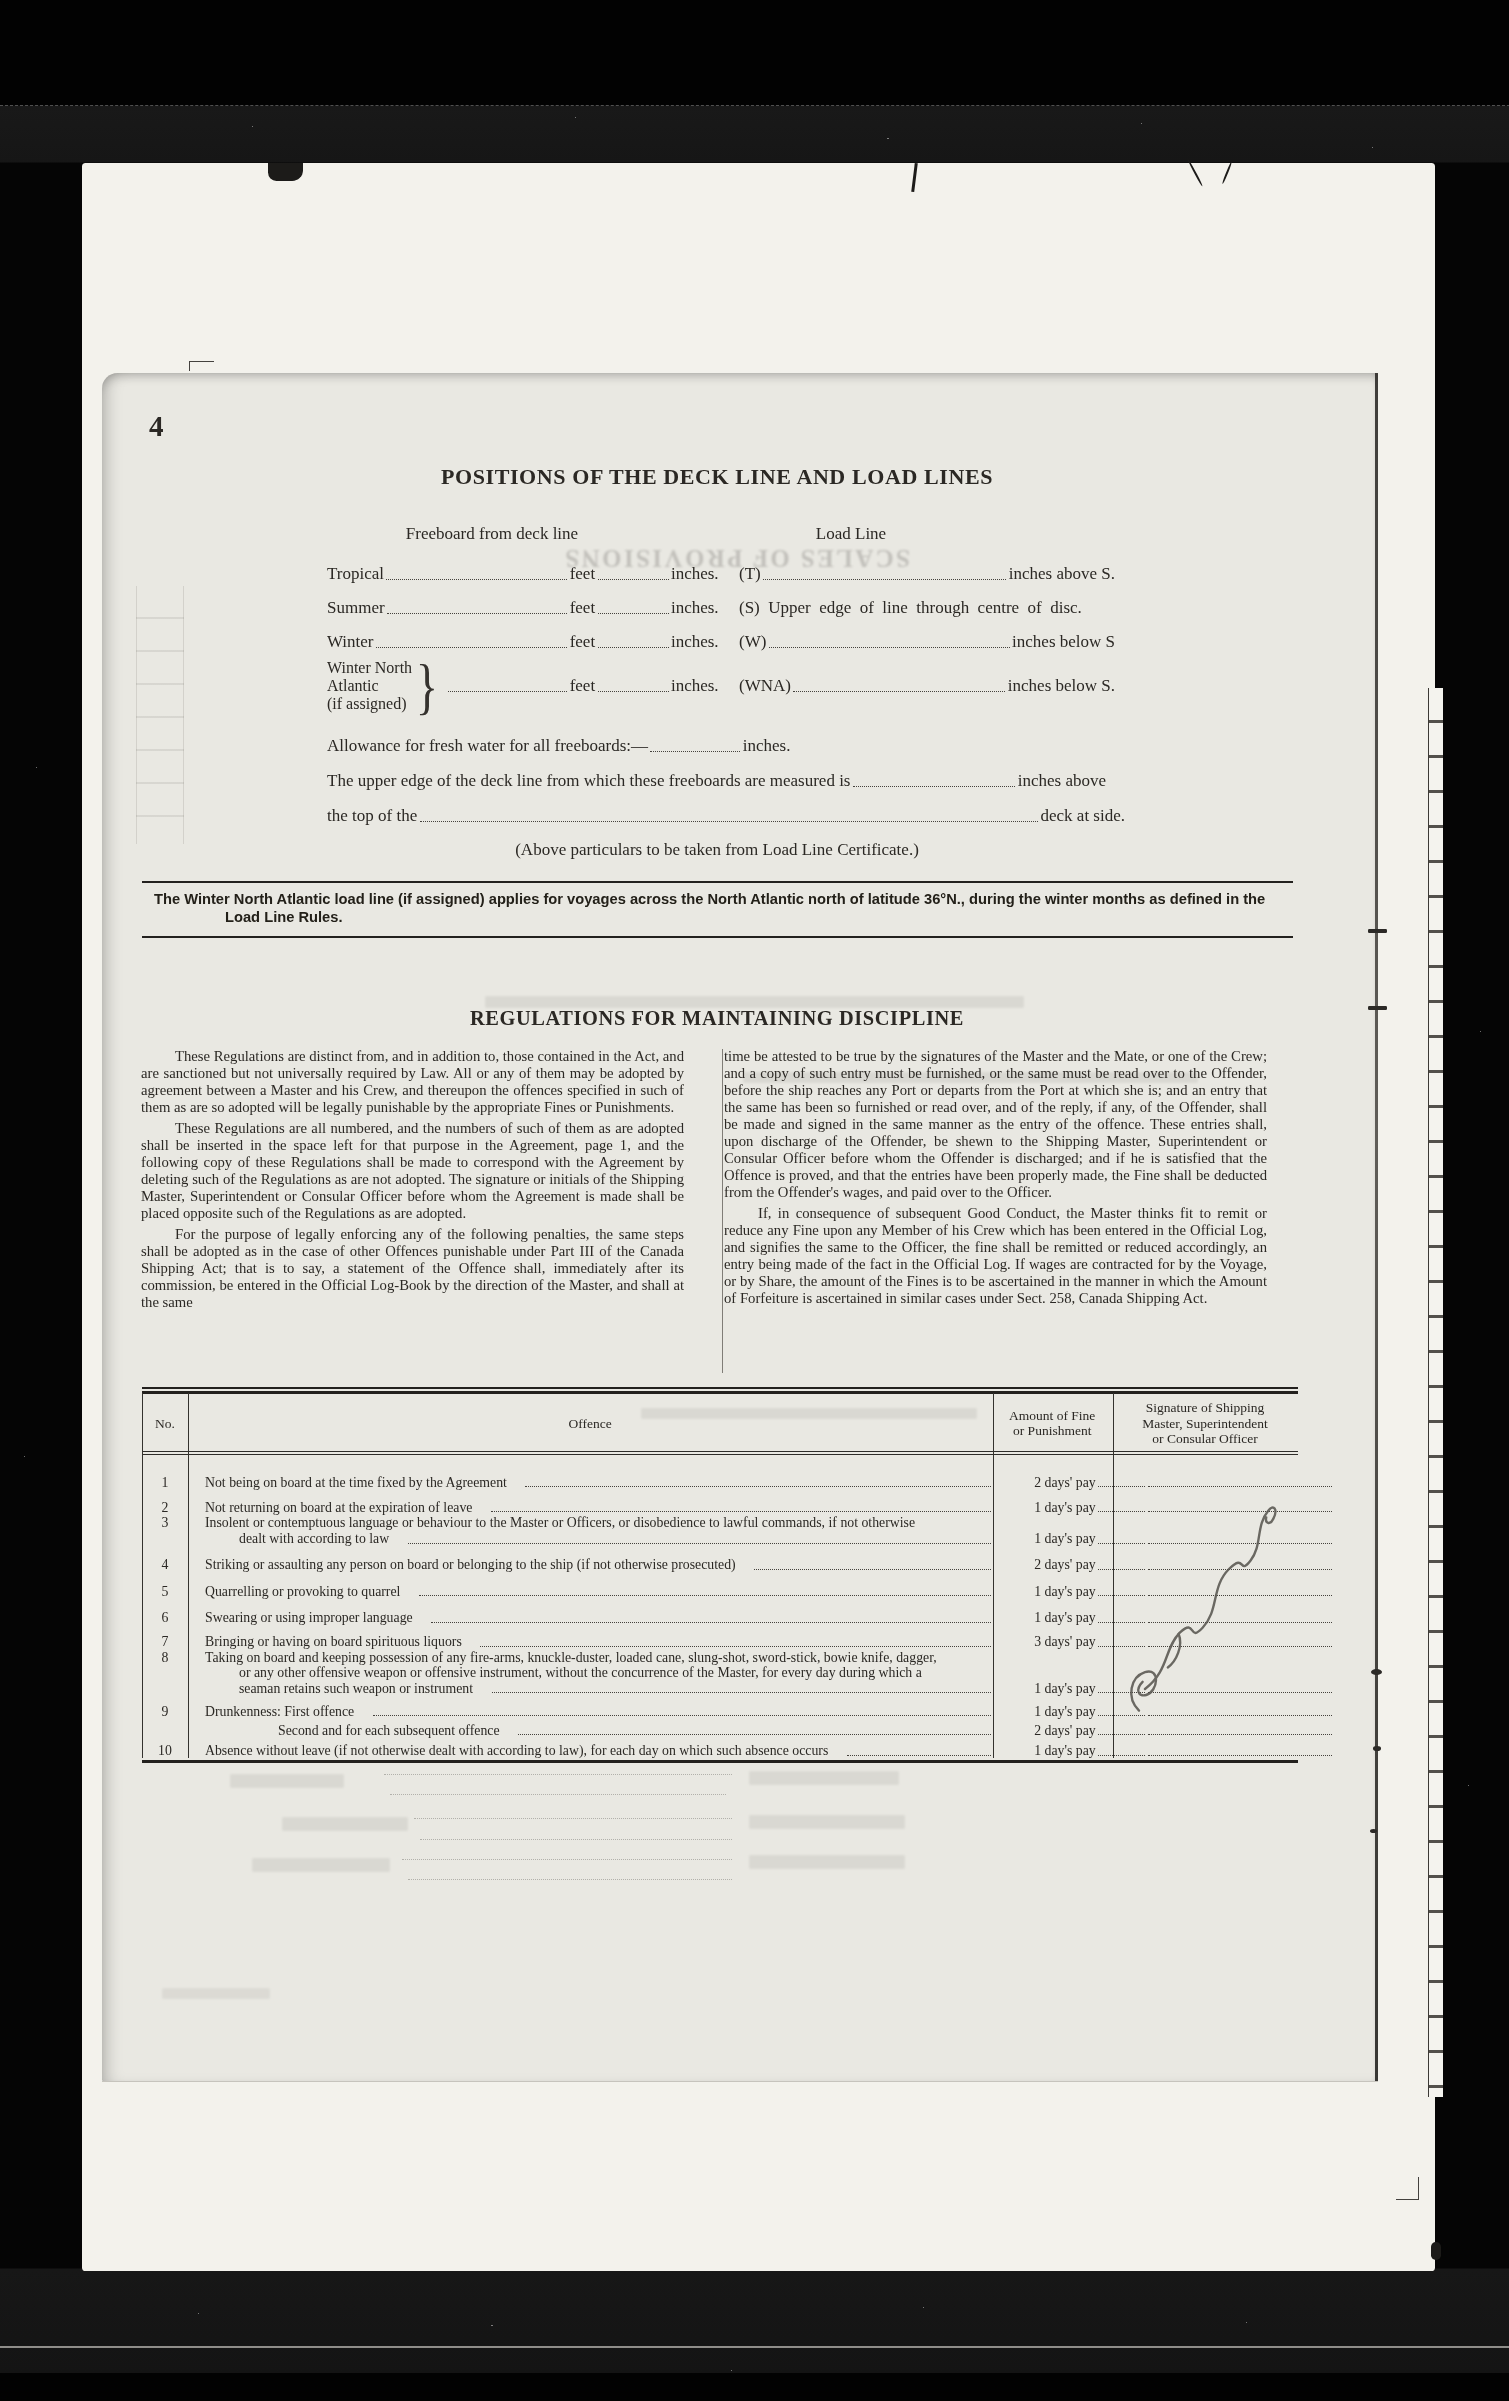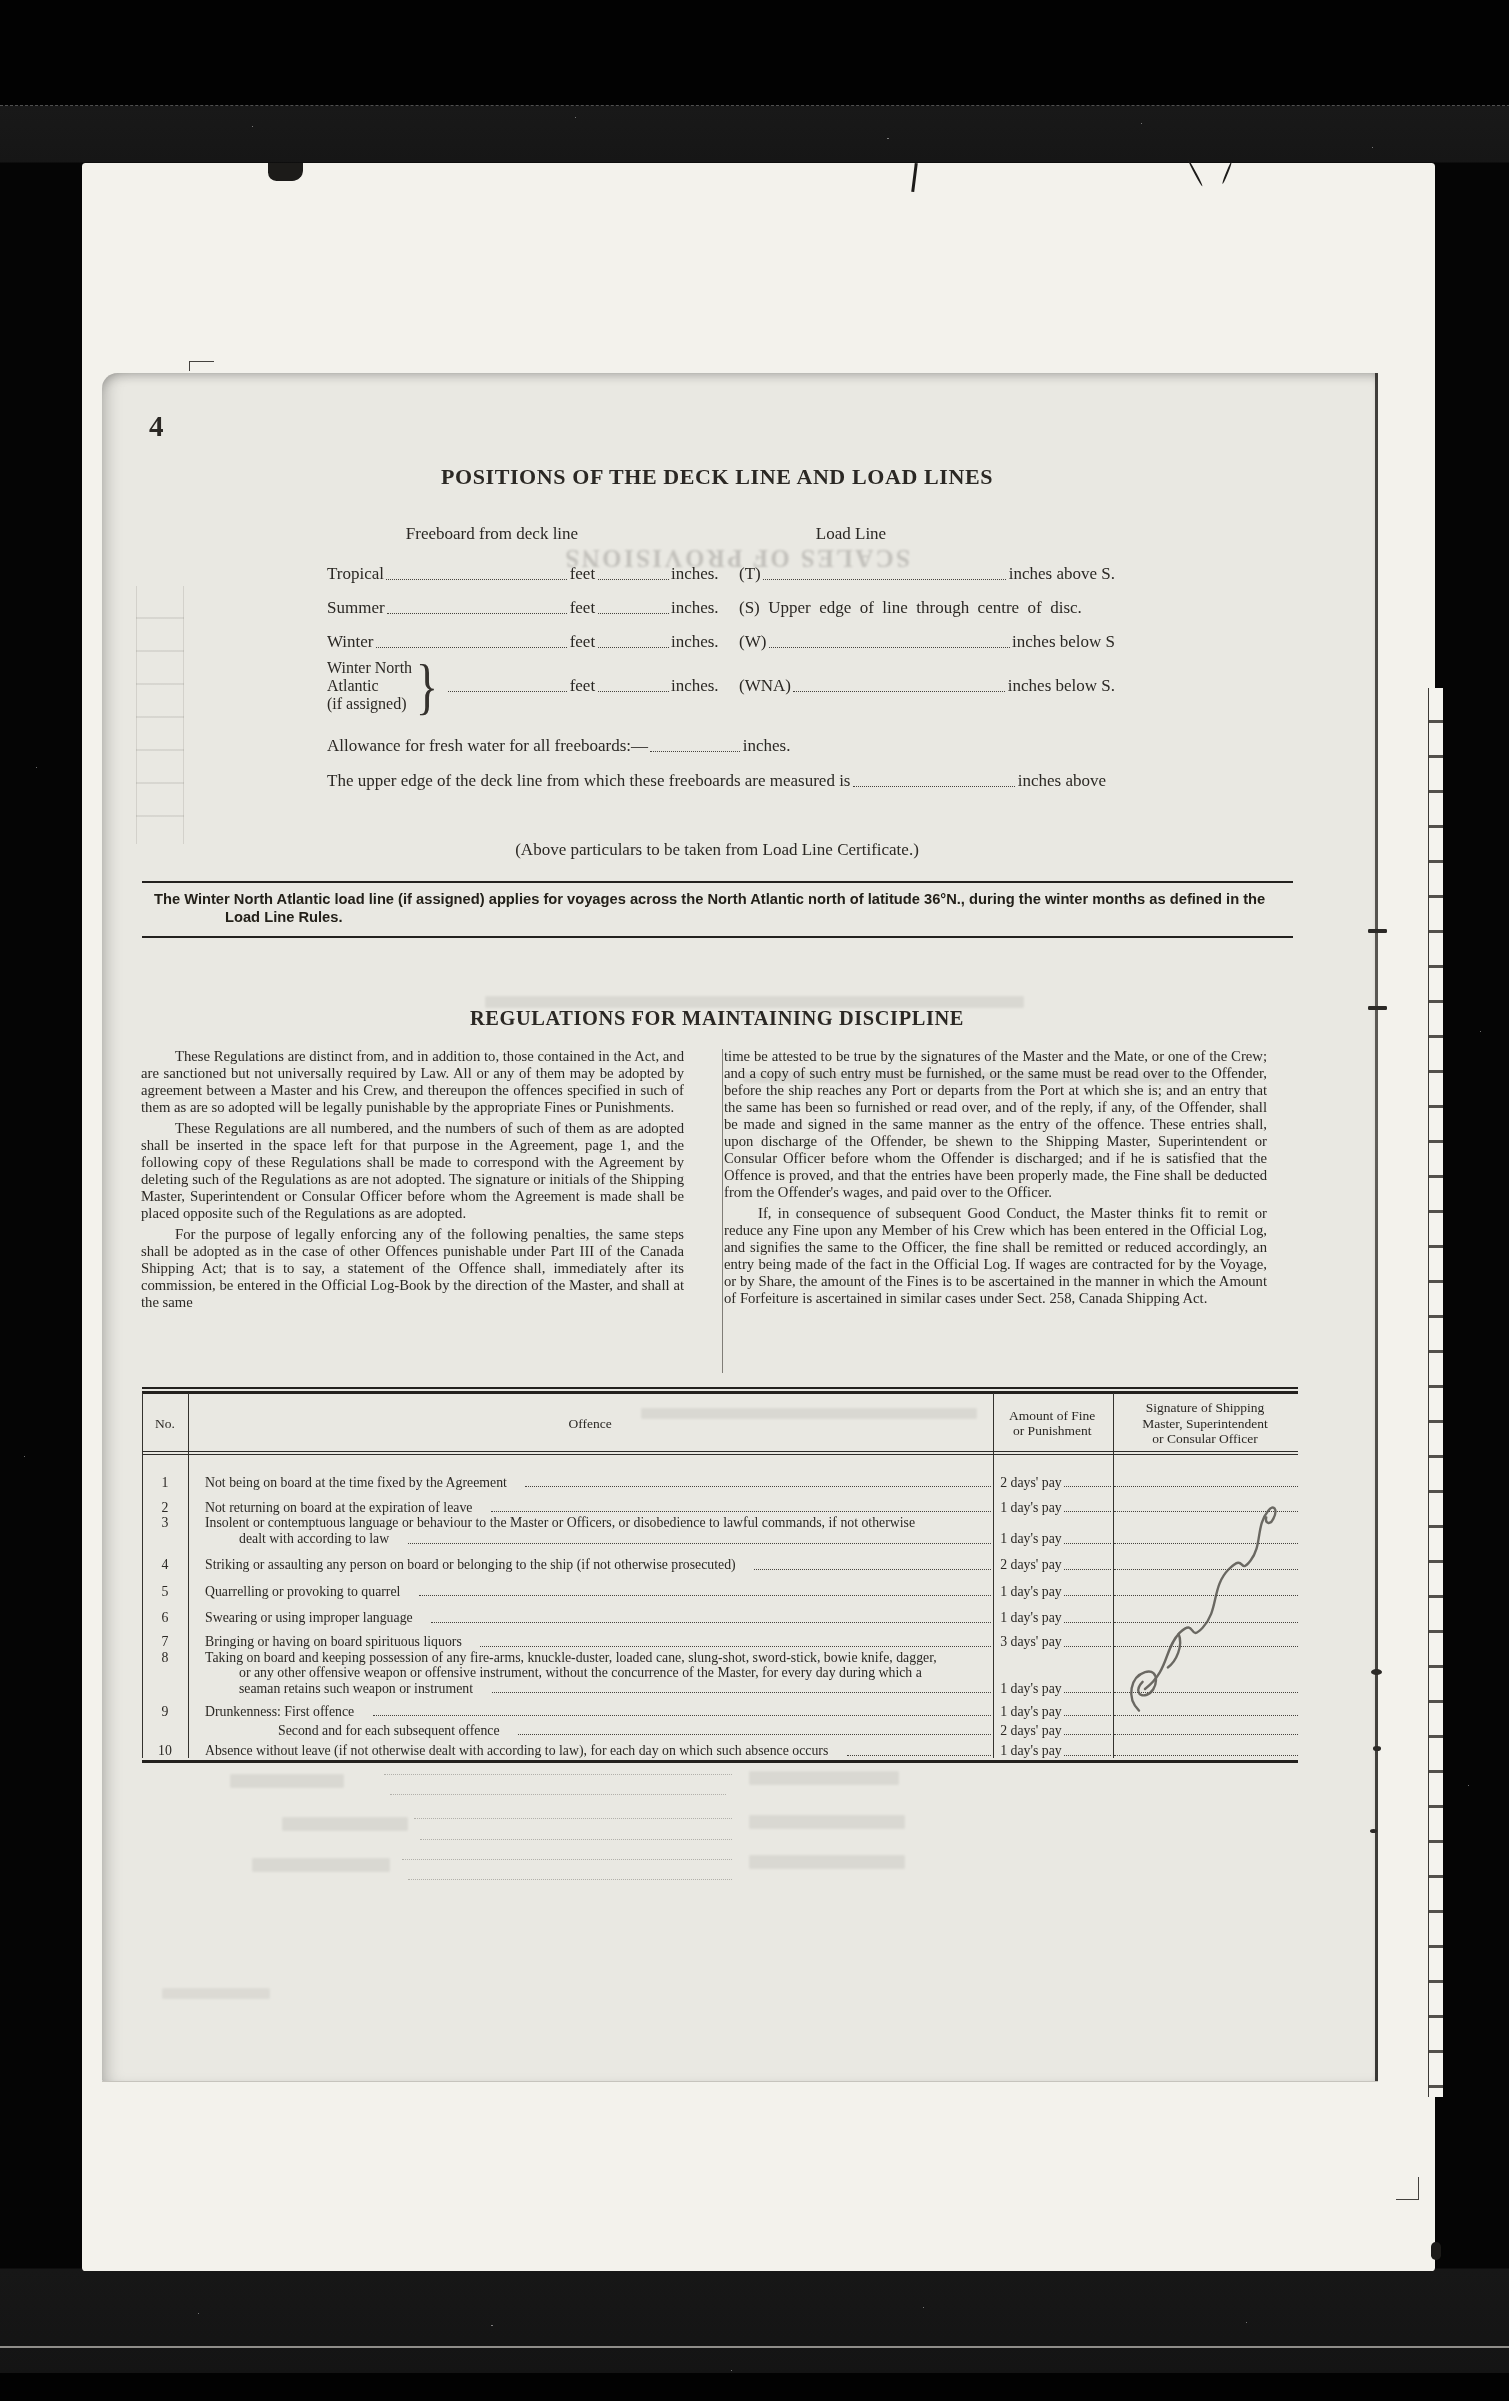--- a/index.html
+++ b/index.html
@@ -90,21 +90,21 @@
   #thead{display:flex;height:55px;align-items:center;text-align:center;font-size:13.5px;line-height:15.6px;padding-top:2.4px;}
   .h-no{width:46px;}
   .h-off{width:805px;}
   .h-amt{width:120px;}
   .h-sig{width:186px;}
   .hdr-rule{height:2.4px;border-top:1.2px solid #2e2c29;border-bottom:1.2px solid #2e2c29;}
   #tbody{padding-top:7.2px;}
   .t-row{display:flex;align-items:flex-end;font-size:13.8px;line-height:15.6px;}
   .c-no{width:46px;text-align:center;align-self:flex-start;flex:none;}
   .c-off{width:805px;padding-left:17px;box-sizing:border-box;flex:none;}
-  .c-amt{width:120px;padding-left:7.2px;box-sizing:border-box;display:flex;align-items:flex-start;flex:none;white-space:nowrap;}
+  .c-amt{width:120px;padding-left:7.2px;box-sizing:border-box;display:flex;align-items:flex-start;flex:none;white-space:nowrap;margin-left:34px;}
   .c-amt .dots{flex:1;margin-bottom:3px;border-bottom-width:1.8px;}
   .c-sig{width:186px;display:flex;flex:none;}
   .c-sig .dots{flex:1;margin:0 1.2px 3px 1.2px;border-bottom-width:1.8px;}
   .oline{display:flex;gap:16px;}
   .oline .dots{flex:1;margin-bottom:3px;border-bottom-width:1.8px;}
   .cont{padding-left:34px;}
   .indent2{padding-left:73px;}
   .vline{position:absolute;width:1.2px;background:#34322e;top:6px;height:365px;}
   #dtable .bottomrule{position:absolute;left:0;right:0;bottom:0;height:3px;background:#23211e;}
 
@@ -230,20 +230,25 @@
     <span class="dots"></span>
     <span>inches.</span>
   </div>
 
   <div class="frow" id="row-upper">
     <span>The upper edge of the deck line from which these freeboards are measured is</span>
     <span class="dots"></span>
     <span>inches above</span>
   </div>
 
+  <div class="frow" id="row-topof">
+    <span>the top of the</span>
+    <span class="dots"></span>
+    <span>deck at side.</span>
+  </div>
 
   <div id="cert-note">(Above particulars to be taken from Load Line Certificate.)</div>
 
   <div id="notice">
     <div>The Winter North Atlantic load line (if assigned) applies for voyages across the North Atlantic north of latitude 36°N., during the winter months as defined in the</div>
     <div class="ind">Load Line Rules.</div>
   </div>
 
   <div id="reg-title">REGULATIONS FOR MAINTAINING DISCIPLINE</div>
   <div id="columns">

